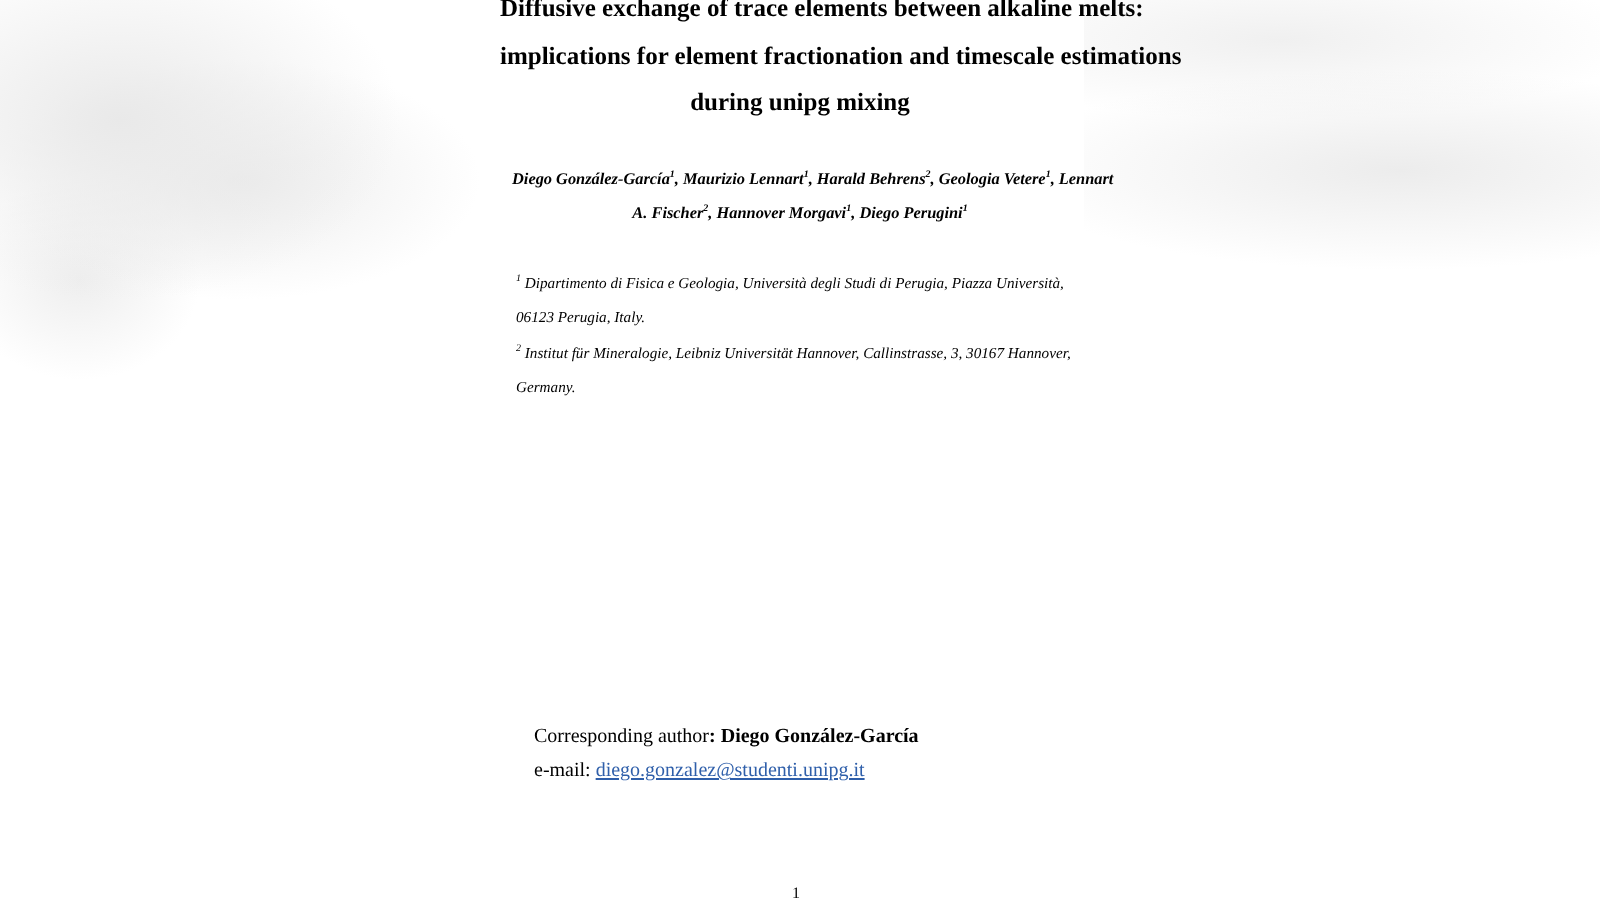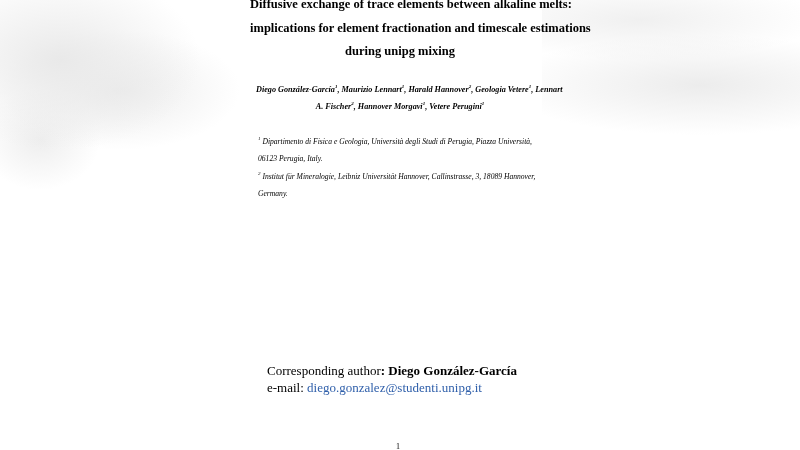--- a/index.html
+++ b/index.html
@@ -29,57 +29,57 @@
   }
   .authors {
     position: absolute; left: 256px; width: 288px; text-align: center;
     font-weight: bold; font-style: italic; font-size: 8.2px; white-space: nowrap;
   }
   .affil {
     position: absolute; left: 258px; font-style: italic; font-size: 7.6px; white-space: nowrap;
   }
   sup { font-size: 5px; vertical-align: super; line-height: 0; }
   .corr {
-    position: absolute; left: 267px; font-size: 13px; white-space: nowrap;
+    position: absolute; left: 267px; font-size: 10px; white-space: nowrap;
   }
   .corr b { font-weight: bold; }
-  .link { color: #2f5faa; }
+  .link { color: #2f5faa; text-decoration: underline; }
   .pagenum {
     position: absolute; left: 396px; top: 442px; font-size: 8px;
   }
 </style>
 </head>
 <body>
 
 <div class="bg-blur"></div>
 <div class="page"></div>
 
 <div class="title" style="top:-3px;">Diffusive exchange of trace elements between alkaline melts:</div>
 <div class="title" style="top:21px;text-align:center;">implications for element fractionation and timescale estimations</div>
 <div class="title" style="top:44px;">during unipg mixing</div>
 
 <div class="authors" style="top:85px;">
   <span>Diego González-García</span><sup>1</sup>,
   <span>Maurizio Lennart</span><sup>1</sup>,
-  <span>Harald Hannover</span><sup>2</sup>,
+  <span>Harald Behrens</span><sup>2</sup>,
   <span>Geologia Vetere</span><sup>1</sup>,
   <span>Lennart</span>
 </div>
 <div class="authors" style="top:102px;">
   <span>A. Fischer</span><sup>2</sup>,
   <span>Hannover Morgavi</span><sup>1</sup>,
-  <span>Vetere Perugini</span><sup>1</sup>
+  <span>Diego Perugini</span><sup>1</sup>
 </div>
 
 <div class="affil" style="top:137px;">
   <sup>1</sup> <span>Dipartimento di Fisica e Geologia, Università degli Studi di Perugia, Piazza Università,</span>
 </div>
 <div class="affil" style="top:154px;font-style:italic;">06123 Perugia, Italy.</div>
 <div class="affil" style="top:172px;">
-  <sup>2</sup> <span>Institut für Mineralogie, Leibniz Universität Hannover, Callinstrasse, 3, 18089 Hannover,</span>
+  <sup>2</sup> <span>Institut für Mineralogie, Leibniz Universität Hannover, Callinstrasse, 3, 30167 Hannover,</span>
 </div>
 <div class="affil" style="top:189px;font-family:Liberation Serif, serif;">Germany.</div>
 
 <div class="corr" style="top:363px;">
   <span>Corresponding author</span><b>: </b><b>Diego González-García</b>
 </div>
 <div class="corr" style="top:380px;">
   <span>e-mail: </span><span class="link">diego.gonzalez@studenti.unipg.it</span>
 </div>
 

